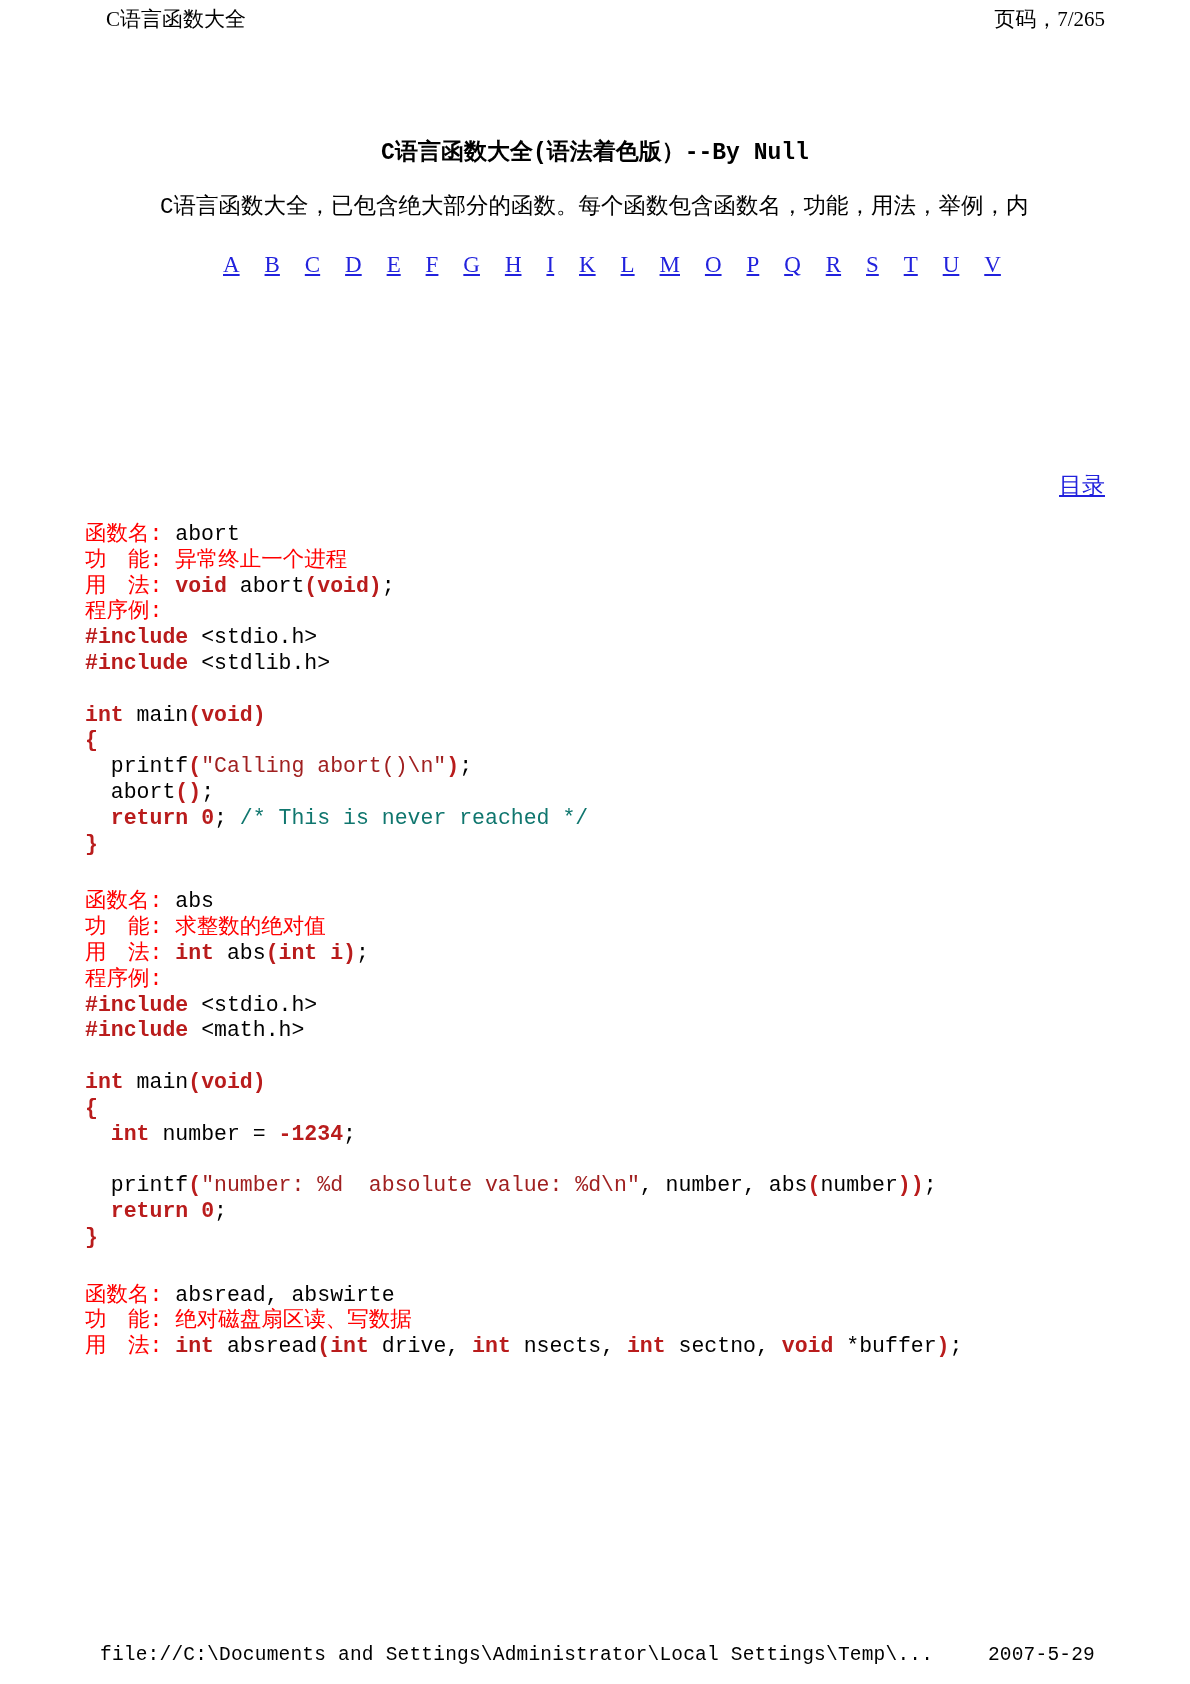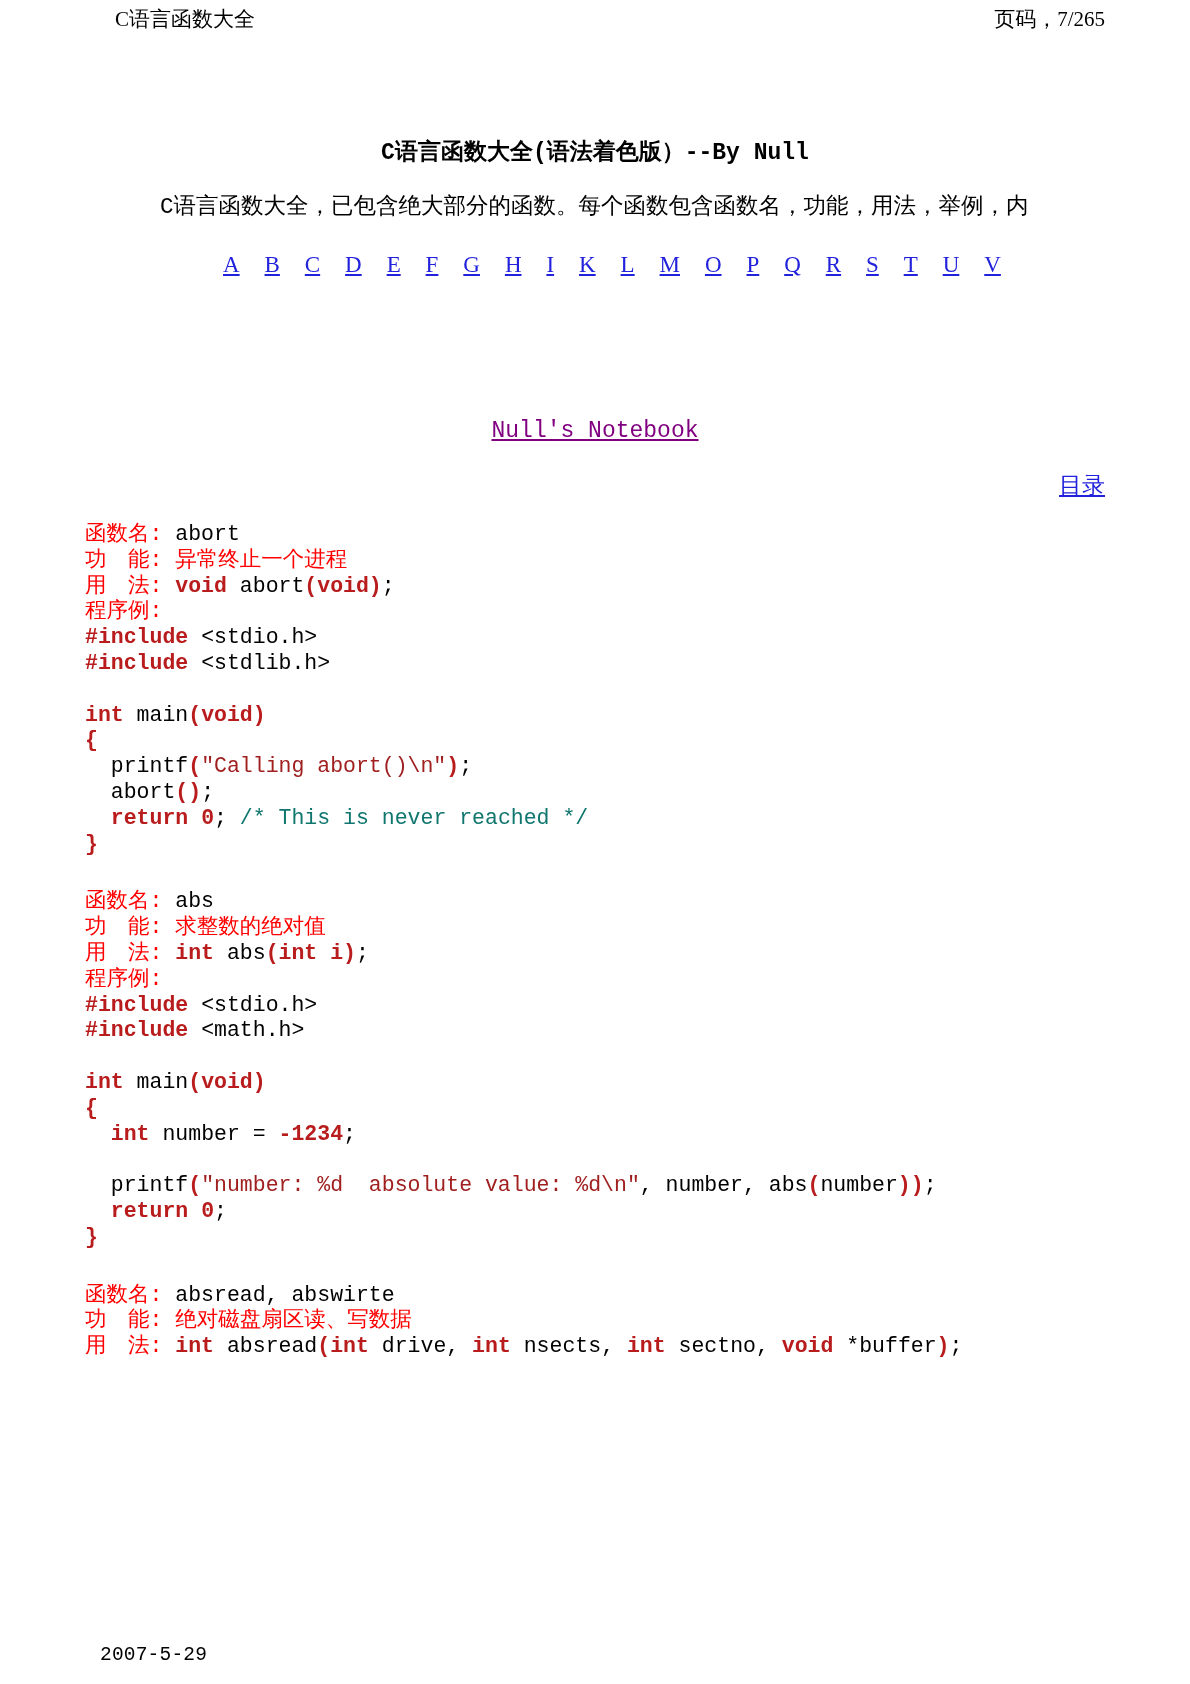--- a/index.html
+++ b/index.html
@@ -19,21 +19,21 @@
     position: absolute;
     left: 0; top: 0;
     width: 1190px;
     height: 1684px;
   }
 
   
   .runhead {
     position: absolute;
     top: 4px;
-    left: 115px;
+    left: 106px;
     right: 85px;
     display: flex;
     justify-content: space-between;
     align-items: baseline;
     font-size: 21px;
     line-height: 30px;
   }
   .runhead .left  { font-family: "Liberation Serif","DejaVu Serif",serif; }
   .runhead .right { font-family: "Liberation Serif","DejaVu Serif",serif; }
 
@@ -174,27 +174,25 @@
       <a href="#">O</a>
       <a href="#">P</a>
       <a href="#">Q</a>
       <a href="#">R</a>
       <a href="#">S</a>
       <a href="#">T</a>
       <a href="#">U</a>
       <a href="#">V</a>
     </div>
 
-  <div class="notebook-link">
-    <a href="#">Null's Notebook</a>
-  </div>
 
   <div class="toc-link cn">
     <a href="#">目录</a>
   </div>
 
   <div class="entries" id="entries"><div class="entry"><span class="ln"><span class="k-label cn">函数名:</span><span class="k-id"> abort</span></span><span class="ln"><span class="k-label cn">功　能:</span><span class="k-id"> </span><span class="k-cn cn">异常终止一个进程</span></span><span class="ln"><span class="k-label cn">用　法:</span><span class="k-id"> </span><span class="k-kw">void</span><span class="k-id"> abort</span><span class="k-kw">(</span><span class="k-kw">void</span><span class="k-kw">)</span><span class="k-id">;</span></span><span class="ln"><span class="k-label cn">程序例:</span></span><span class="ln"><span class="k-kw">#include </span><span class="k-id">&lt;stdio.h&gt;</span></span><span class="ln"><span class="k-kw">#include </span><span class="k-id">&lt;stdlib.h&gt;</span></span><span class="ln">&nbsp;</span><span class="ln"><span class="k-kw">int</span><span class="k-id"> main</span><span class="k-kw">(</span><span class="k-kw">void</span><span class="k-kw">)</span></span><span class="ln"><span class="k-kw">{</span></span><span class="ln"><span class="k-id">  printf</span><span class="k-kw">(</span><span class="k-str">"Calling abort()\n"</span><span class="k-kw">)</span><span class="k-id">;</span></span><span class="ln"><span class="k-id">  abort</span><span class="k-kw">()</span><span class="k-id">;</span></span><span class="ln"><span class="k-id">  </span><span class="k-kw">return</span><span class="k-id"> </span><span class="k-kw">0</span><span class="k-id">; </span><span class="k-com">/* This is never reached */</span></span><span class="ln"><span class="k-kw">}</span></span></div><div class="entry"><span class="ln"><span class="k-label cn">函数名:</span><span class="k-id"> abs</span></span><span class="ln"><span class="k-label cn">功　能:</span><span class="k-id"> </span><span class="k-cn cn">求整数的绝对值</span></span><span class="ln"><span class="k-label cn">用　法:</span><span class="k-id"> </span><span class="k-kw">int</span><span class="k-id"> abs</span><span class="k-kw">(</span><span class="k-kw">int</span><span class="k-kw"> i)</span><span class="k-id">;</span></span><span class="ln"><span class="k-label cn">程序例:</span></span><span class="ln"><span class="k-kw">#include </span><span class="k-id">&lt;stdio.h&gt;</span></span><span class="ln"><span class="k-kw">#include </span><span class="k-id">&lt;math.h&gt;</span></span><span class="ln">&nbsp;</span><span class="ln"><span class="k-kw">int</span><span class="k-id"> main</span><span class="k-kw">(</span><span class="k-kw">void</span><span class="k-kw">)</span></span><span class="ln"><span class="k-kw">{</span></span><span class="ln"><span class="k-id">  </span><span class="k-kw">int</span><span class="k-id"> number = </span><span class="k-kw">-1234</span><span class="k-id">;</span></span><span class="ln">&nbsp;</span><span class="ln"><span class="k-id">  printf</span><span class="k-kw">(</span><span class="k-str">"number: %d  absolute value: %d\n"</span><span class="k-id">, number, abs</span><span class="k-kw">(</span><span class="k-id">number</span><span class="k-kw">))</span><span class="k-id">;</span></span><span class="ln"><span class="k-id">  </span><span class="k-kw">return</span><span class="k-id"> </span><span class="k-kw">0</span><span class="k-id">;</span></span><span class="ln"><span class="k-kw">}</span></span></div><div class="entry"><span class="ln"><span class="k-label cn">函数名:</span><span class="k-id"> absread, abswirte</span></span><span class="ln"><span class="k-label cn">功　能:</span><span class="k-id"> </span><span class="k-cn cn">绝对磁盘扇区读、写数据</span></span><span class="ln"><span class="k-label cn">用　法:</span><span class="k-id"> </span><span class="k-kw">int</span><span class="k-id"> absread</span><span class="k-kw">(</span><span class="k-kw">int</span><span class="k-id"> drive, </span><span class="k-kw">int</span><span class="k-id"> nsects, </span><span class="k-kw">int</span><span class="k-id"> sectno, </span><span class="k-kw">void</span><span class="k-id"> *buffer</span><span class="k-kw">)</span><span class="k-id">;</span></span></div></div>
 
   <div class="runfoot">
+    <span class="path">file://C:\Documents and Settings\Administrator\Local Settings\Temp\...</span>
     <span class="date">2007-5-29</span>
   </div>
 
 </div>
 
 </body></html>

